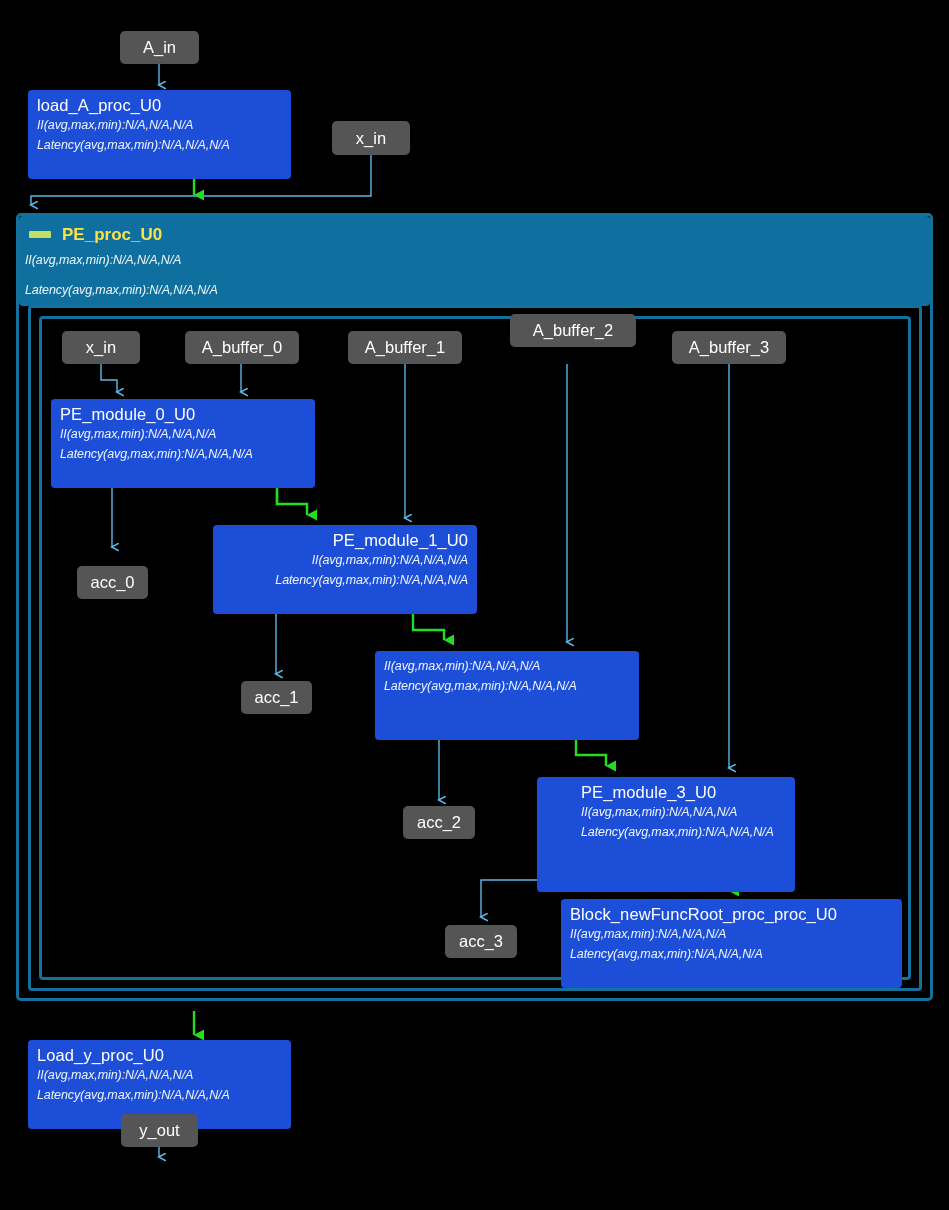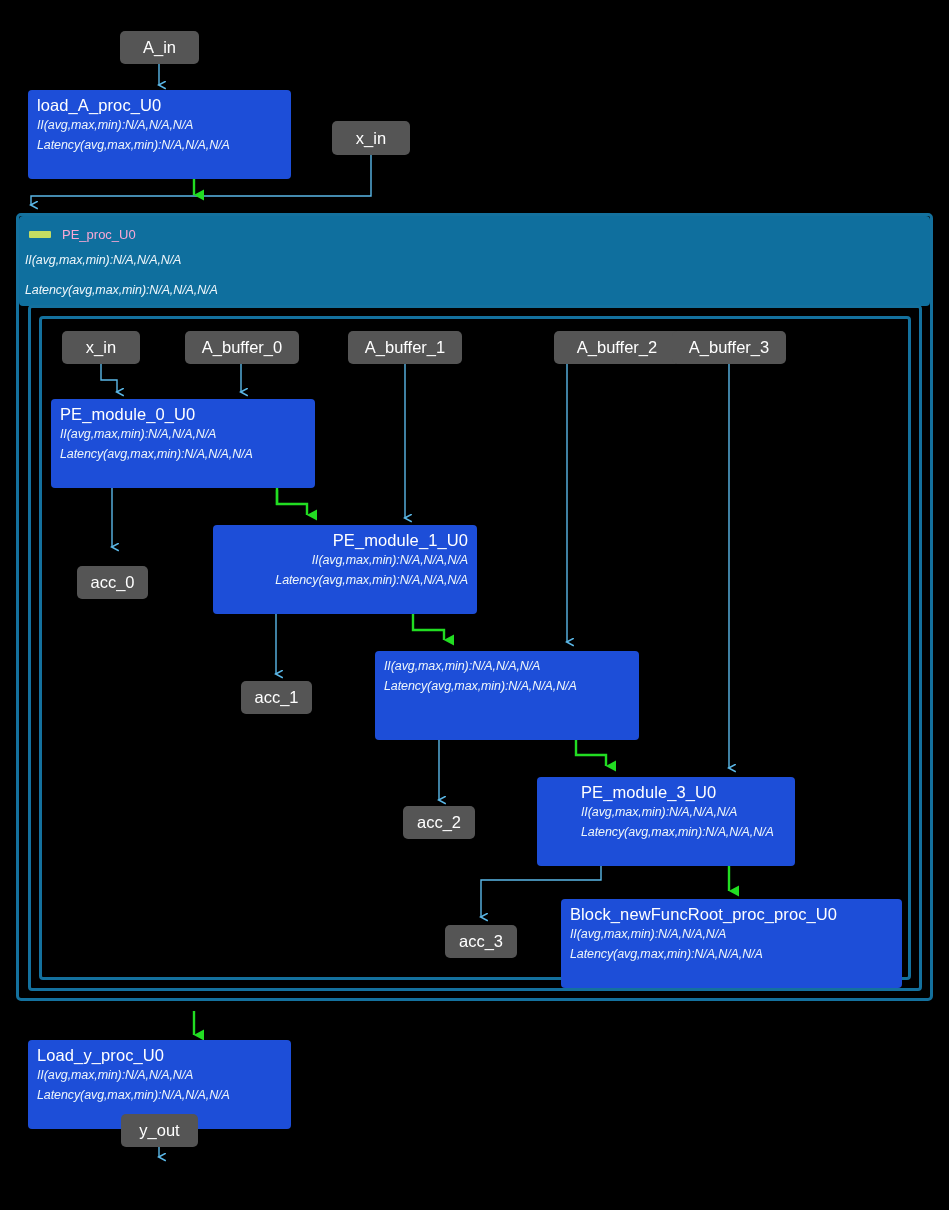--- a/index.html
+++ b/index.html
@@ -35,21 +35,21 @@
     font-size:16.5px;line-height:20px;color:#ffffff;
     white-space:nowrap;letter-spacing:.1px;
   }
   .node .stat{
     font-size:12.5px;line-height:20px;color:#eef6fa;
     font-style:italic;white-space:nowrap;letter-spacing:-.1px;
   }
 
   
   .ghead-title{
-    position:absolute;font-size:13px;line-height:20px;color:#f9a8d4;white-space:nowrap;
+    position:absolute;font-size:17px;line-height:20px;color:#fde047;white-space:nowrap;font-weight:bold;
   }
   .ghead-stat{
     position:absolute;font-size:12.5px;line-height:20px;color:#eef6fa;
     font-style:italic;white-space:nowrap;letter-spacing:-.1px;
   }
   .collapse-icon{
     position:absolute;width:22px;height:7px;background:#c4dd62;border-radius:1px;
   }
 
   
@@ -148,21 +148,21 @@
 
   <div class="port" style="left:62px;top:331px;width:78px;height:33px;">
     <span>x_in</span>
   </div>
   <div class="port" style="left:185px;top:331px;width:114px;height:33px;">
     <span>A_buffer_0</span>
   </div>
   <div class="port" style="left:348px;top:331px;width:114px;height:33px;">
     <span>A_buffer_1</span>
   </div>
-  <div class="port" style="left:510px;top:331px;width:126px;height:33px;margin-left:44px;">
+  <div class="port" style="left:510px;top:314px;width:126px;height:33px;">
     <span>A_buffer_2</span>
   </div>
   <div class="port" style="left:672px;top:331px;width:114px;height:33px;">
     <span>A_buffer_3</span>
   </div>
 
   <div class="node" style="left:51px;top:399px;width:264px;height:89px;">
     <div class="title">PE_module_0_U0</div>
     <div class="stat">II(avg,max,min):N/A,N/A,N/A</div>
     <div class="stat">Latency(avg,max,min):N/A,N/A,N/A</div>
@@ -184,21 +184,21 @@
 
   <div class="node" style="left:375px;top:651px;width:264px;height:89px;">
     <div class="stat">II(avg,max,min):N/A,N/A,N/A</div>
     <div class="stat">Latency(avg,max,min):N/A,N/A,N/A</div>
   </div>
 
   <div class="port" style="left:403px;top:806px;width:72px;height:33px;">
     <span>acc_2</span>
   </div>
 
-  <div class="node" style="left:537px;top:777px;width:258px;height:89px;padding-left:44px;">
+  <div class="node" style="left:537px;top:777px;width:258px;height:115px;padding-left:44px;">
     <div class="title">PE_module_3_U0</div>
     <div class="stat">II(avg,max,min):N/A,N/A,N/A</div>
     <div class="stat">Latency(avg,max,min):N/A,N/A,N/A</div>
   </div>
 
   <div class="port" style="left:445px;top:925px;width:72px;height:33px;">
     <span>acc_3</span>
   </div>
 
   <div class="node" style="left:561px;top:899px;width:341px;height:89px;">

